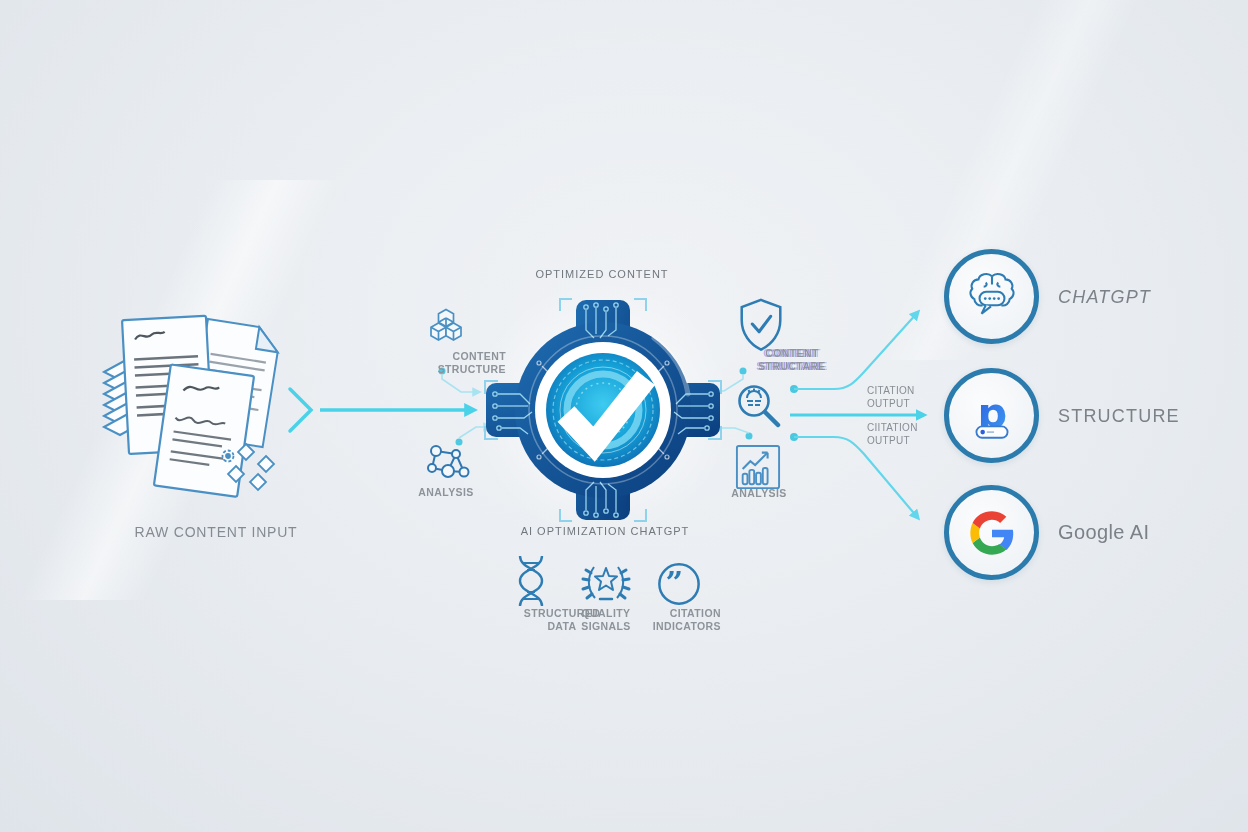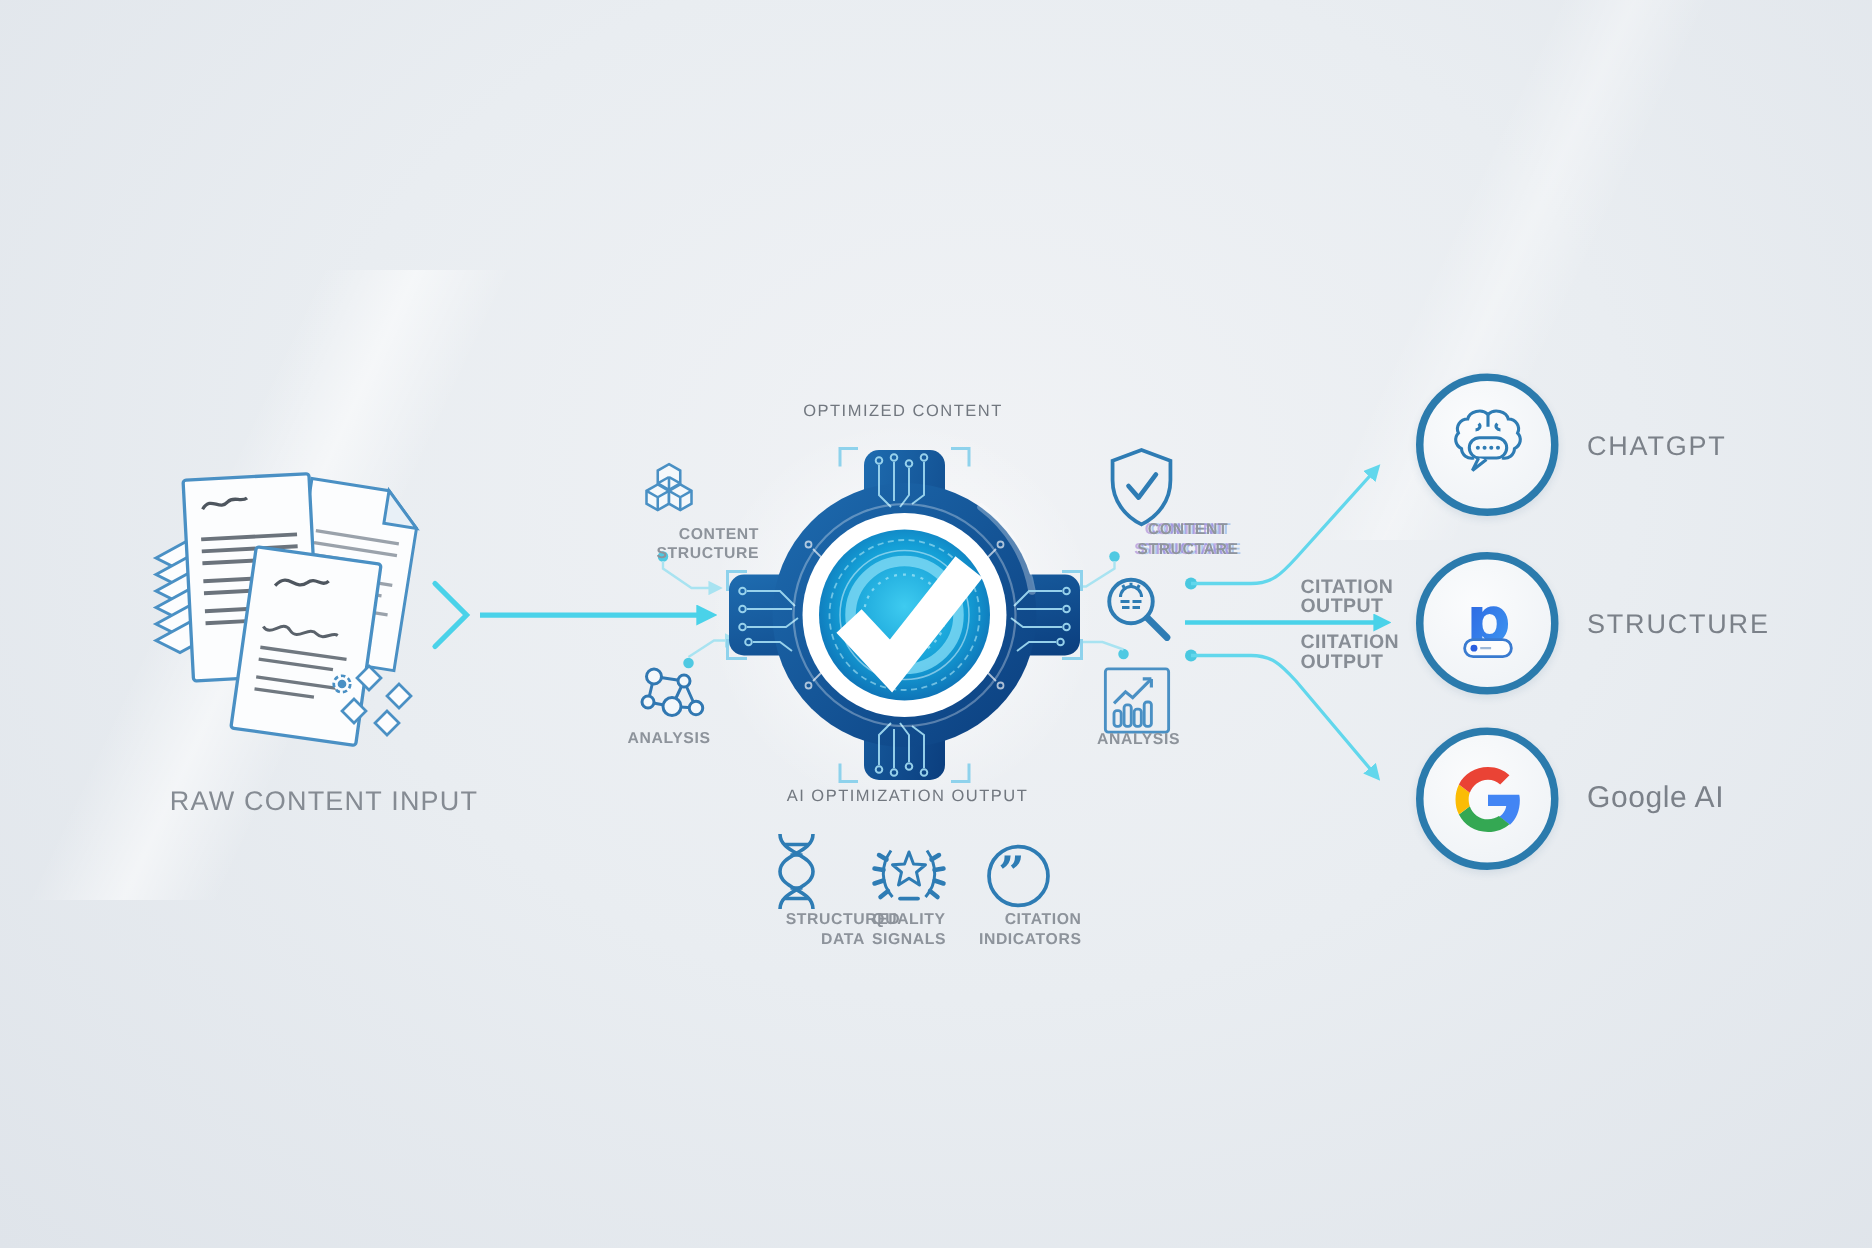--- a/index.html
+++ b/index.html
@@ -12,24 +12,24 @@
   .s1{left:-120px;top:180px;width:600px;height:420px;
       background:linear-gradient(115deg,transparent 42%,rgba(255,255,255,.55) 50%,transparent 58%);}
   .s2{left:700px;top:-60px;width:640px;height:420px;
       background:linear-gradient(115deg,transparent 44%,rgba(255,255,255,.35) 50%,transparent 56%);}
   .chip-glow{position:absolute;left:462px;top:280px;width:280px;height:260px;
       background:radial-gradient(circle,rgba(255,255,255,.85) 0%,rgba(255,255,255,0) 68%);}
   .abs{position:absolute;}
   .connectors{position:absolute;left:0;top:0;width:1248px;height:832px;}
   .lbl{position:absolute;color:#8b9199;text-transform:none;}
   .title{font-size:11px;font-weight:500;letter-spacing:1px;color:#71777f;text-align:center;}
-  .caption-big{font-size:18px;font-weight:500;letter-spacing:.8px;color:#858b93;text-align:center;}
+  .caption-big{font-size:14px;font-weight:500;letter-spacing:.8px;color:#858b93;text-align:center;}
   .small-lbl{font-size:10.5px;line-height:12.5px;font-weight:600;letter-spacing:.4px;
              color:#8d939b;text-align:center;}
-  .out-lbl{font-size:13px;line-height:12.5px;font-weight:700;letter-spacing:.3px;
+  .out-lbl{font-size:10px;line-height:12.5px;font-weight:400;letter-spacing:.3px;
            color:#878d95;text-align:left;width:64px;}
   .target-lbl{font-size:18px;font-weight:500;letter-spacing:1.2px;color:#7b8189;}
   .target-lbl.mixed{font-size:20px;font-weight:400;letter-spacing:.4px;}
   .glitch{filter:blur(.4px);color:#8f959d;
     text-shadow:-2px 0 rgba(141,92,201,.45), 2px 0 rgba(86,148,230,.40), 0 0 2px rgba(255,255,255,.9);}
   .target-circle{position:absolute;width:85px;height:85px;border-radius:50%;
     border:5px solid #2b7bad;background:radial-gradient(circle at 40% 35%, #fbfcfd, #edf1f5);
     display:flex;align-items:center;justify-content:center;
     box-shadow:0 2px 6px rgba(40,90,130,.12);}
 </style>
@@ -127,21 +127,21 @@
         <path d="M40,30 l8,8 l-8,8 l-8,-8 z"></path>
         <path d="M18,22 l8,8 l-8,8 l-8,-8 z"></path>
         <circle cx="10" cy="12" r="5.5" stroke-dasharray="3 2"></circle>
         <circle cx="10" cy="12" r="2" fill="#4a90c4"></circle>
       </g>
     </svg>
   </div>
   <div class="lbl caption-big" style="left:106px;top:524px;width:220px;">RAW CONTENT INPUT</div>
 
   <div class="lbl title" style="left:452px;top:268px;width:300px;">OPTIMIZED CONTENT</div>
-  <div class="lbl title" style="left:455px;top:525px;width:300px;">AI OPTIMIZATION OUTPUT</div>
+  <div class="lbl title" style="left:455px;top:525px;width:300px;">AI OPTIMIZATION CHATGPT</div>
 
   <div class="abs" style="left:482px;top:296px;">
     <svg width="242" height="228" viewBox="0 0 242 228">
       <defs>
         <linearGradient id="chipGrad" x1="0" y1="0" x2="1" y2="1">
           <stop offset="0" stop-color="#1e6cb0"></stop>
             <stop offset="1" stop-color="#0b3e7e"></stop>
         </linearGradient>
         <radialGradient id="coreGrad" cx="50%" cy="45%" r="65%">
           <stop offset="0" stop-color="#3ecbf0"></stop>
@@ -292,21 +292,21 @@
         <path d="M20,34 l-4,8 l9,-7" fill="#f6fafc"></path>
       </g>
       <g fill="#2e7cb4">
         <circle cx="19.5" cy="27.5" r="1.3"></circle>
           <circle cx="23.8" cy="27.5" r="1.3"></circle>
         <circle cx="28.1" cy="27.5" r="1.3"></circle>
           <circle cx="32.4" cy="27.5" r="1.3"></circle>
       </g>
     </svg>
   </div>
-  <div class="lbl target-lbl" style="left:1058px;top:287px;">CHATGPT</div>
+  <div class="lbl target-lbl" style="left:1058px;top:287px;font-style:italic;">CHATGPT</div>
 
   <div class="target-circle" style="left:944px;top:368px;">
     <svg width="54" height="54" viewBox="0 0 52 52">
       <defs>
         <linearGradient id="pGrad" x1="0" y1="0" x2="1" y2="1">
           <stop offset="0" stop-color="#2b5fe0"></stop>
             <stop offset="1" stop-color="#3f9bf2"></stop>
         </linearGradient>
       </defs>
       <text x="12" y="37" font-family="DejaVu Sans, sans-serif" font-size="40" font-weight="bold" fill="url(#pGrad)">p</text>

